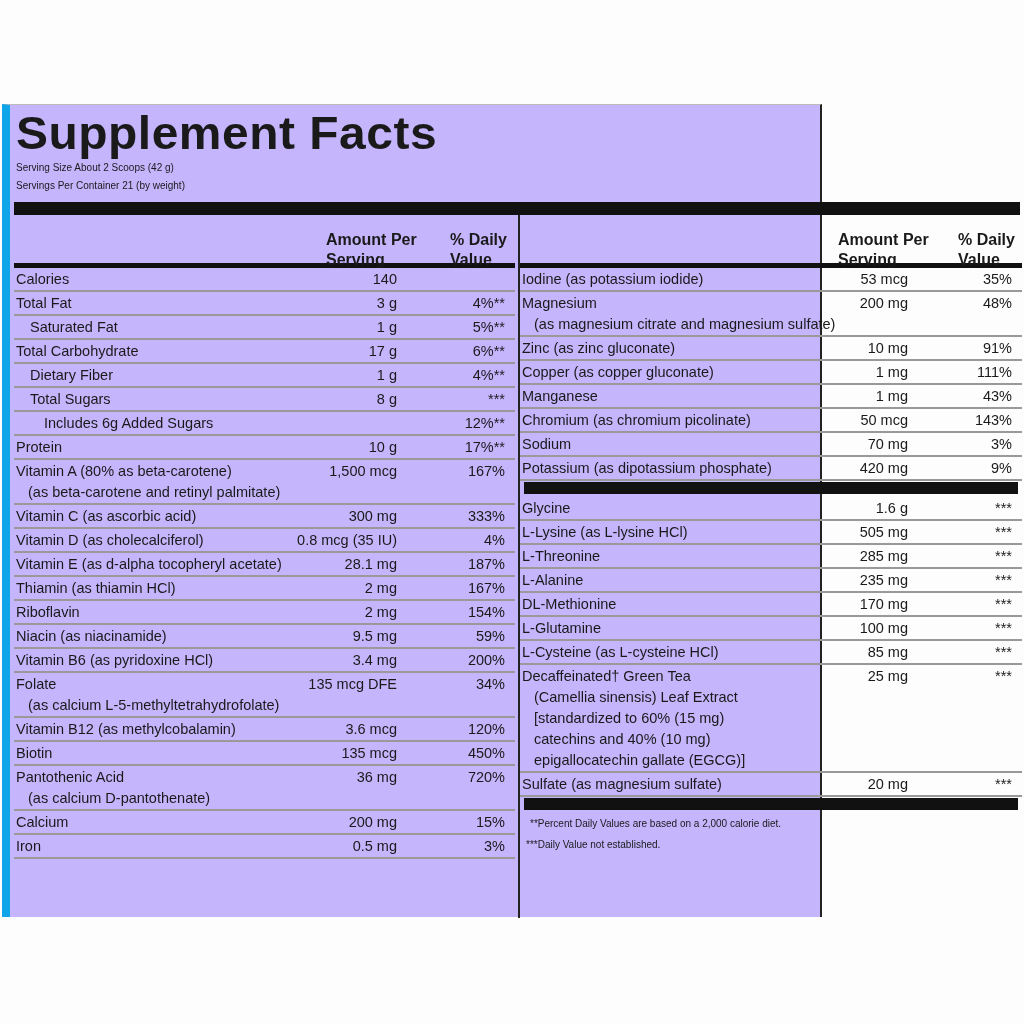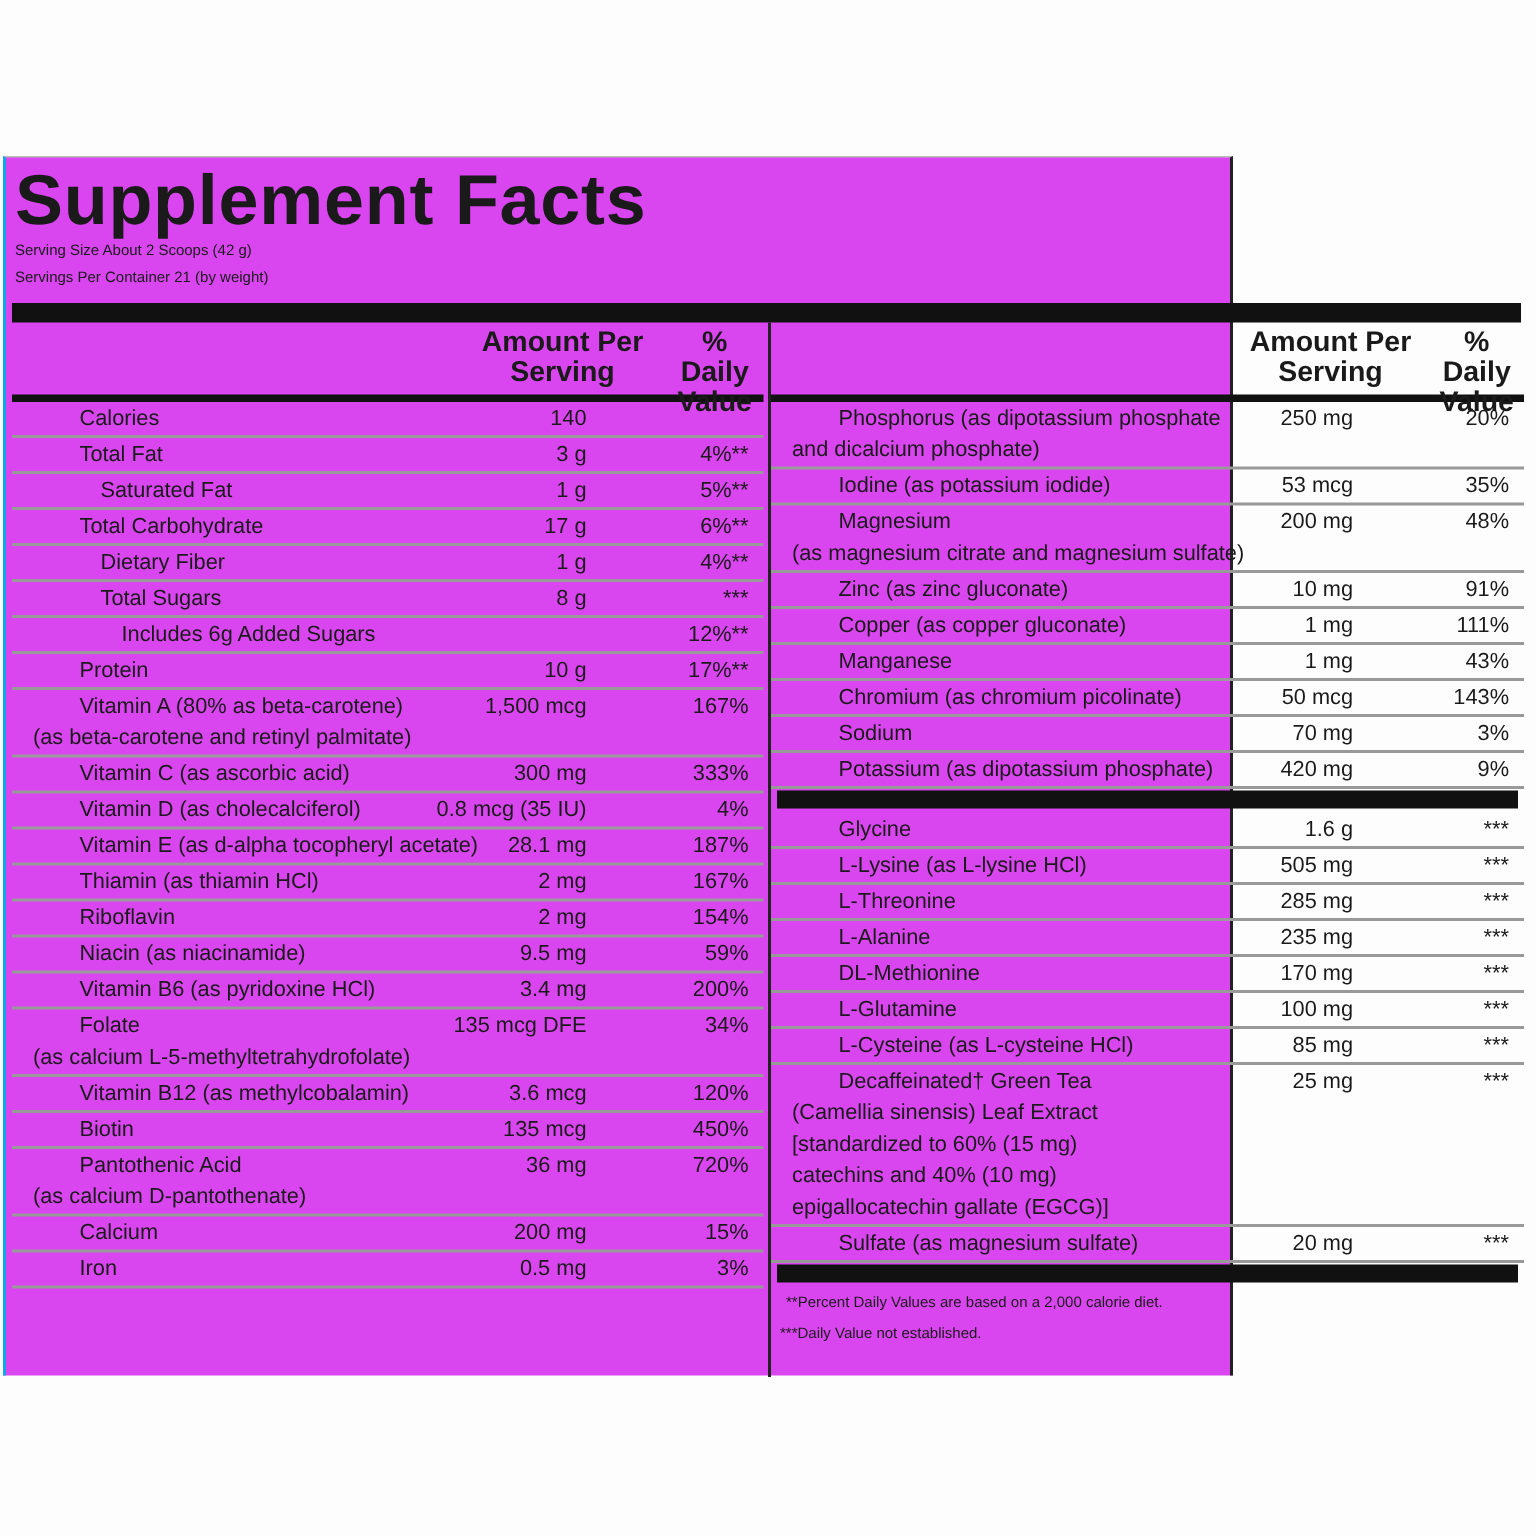--- a/index.html
+++ b/index.html
@@ -1,34 +1,34 @@
 <!DOCTYPE html>
 <html><head>
   <meta charset="utf-8">
   <style>
     html, body { margin: 0; padding: 0; background: #fdfdfd; }
     body { width: 1024px; height: 1024px; position: relative; overflow: hidden;
            font-family: "Liberation Sans", sans-serif; color: #1a1a1a; }
     .label { position: absolute; left: 2px; top: 104px; width: 820px; height: 813px;
-             border-left: 2px solid #0ea5e9; border-right: 2px solid #222; border-top: 1px solid #bbb;
-             background: #d946ef; box-sizing: border-box; }
+             border-left: 8px solid #0ea5e9; border-right: 2px solid #222; border-top: 1px solid #bbb;
+             background: #c4b5fd; box-sizing: border-box; }
     .title { position: absolute; left: 6px; top: 2px; font-size: 47px; font-weight: 900;
              letter-spacing: 0.5px; font-family: "Liberation Sans", sans-serif;
              transform: scaleX(1.02); transform-origin: left; line-height: 52px; }
     .serving { position: absolute; left: 6px; font-size: 10px; line-height: 17px; }
     .topbar { position: absolute; left: 4px; top: 97px; width: 1006px; height: 13px; background: #111; }
     .col { position: absolute; top: 110px; }
     .col.left { left: 4px; width: 501px; }
     .col.right { left: 508px; width: 502px; border-left: 2px solid #222; height: 703px; }
     .hdr { height: 48px; position: relative; border-bottom: 5px solid #111; }
-    .hdr .amt, .hdr .dv { position: absolute; top: 4px; font-weight: bold; font-size: 19px;
-                          line-height: 20px; text-align: center; }
+    .hdr .amt, .hdr .dv { position: absolute; top: 15px; font-weight: bold; font-size: 16px;
+                          line-height: 20px; text-align: left; }
     .row { position: relative; border-bottom: 2px solid #999; font-size: 14.5px; line-height: 21px;
            padding-top: 1px; }
-    .row .name { padding-left: 2px; white-space: nowrap; margin-left: 43px; }
+    .row .name { padding-left: 2px; white-space: nowrap; }
     .row .sub { padding-left: 14px; white-space: nowrap; }
     .row .amt { position: absolute; top: 1px; text-align: right; white-space: nowrap; }
     .row .dv { position: absolute; top: 1px; right: 10px; text-align: right; white-space: nowrap; }
     .left .row .amt { right: 118px; }
     .right .row .amt { right: 114px; }
     .indent1 .name { padding-left: 16px; }
     .indent2 .name { padding-left: 30px; }
     .indent1 { margin-left: 0; }
     .thickbar { height: 12px; background: #111; margin: 1px 4px 3px 4px; }
     .foot { font-size: 10px; line-height: 21px; padding-left: 6px; }
@@ -176,26 +176,20 @@
         <div>Amount Per</div>
         <div>Serving</div>
       </div>
       <div class="dv" style="left:438px;width:65px">
         <div>% Daily</div>
         <div>Value</div>
       </div>
     </div>
     <div id="right-minerals">
         <div class="row">
-          <div class="name">Phosphorus (as dipotassium phosphate</div>
-          <div class="sub">and dicalcium phosphate)</div>
-          <div class="amt">250 mg</div>
-          <div class="dv">20%</div>
-        </div>
-        <div class="row">
           <div class="name">Iodine (as potassium iodide)</div>
           <div class="amt">53 mcg</div>
           <div class="dv">35%</div>
         </div>
         <div class="row">
           <div class="name">Magnesium</div>
           <div class="sub">(as magnesium citrate and magnesium sulfate)</div>
           <div class="amt">200 mg</div>
           <div class="dv">48%</div>
         </div>

